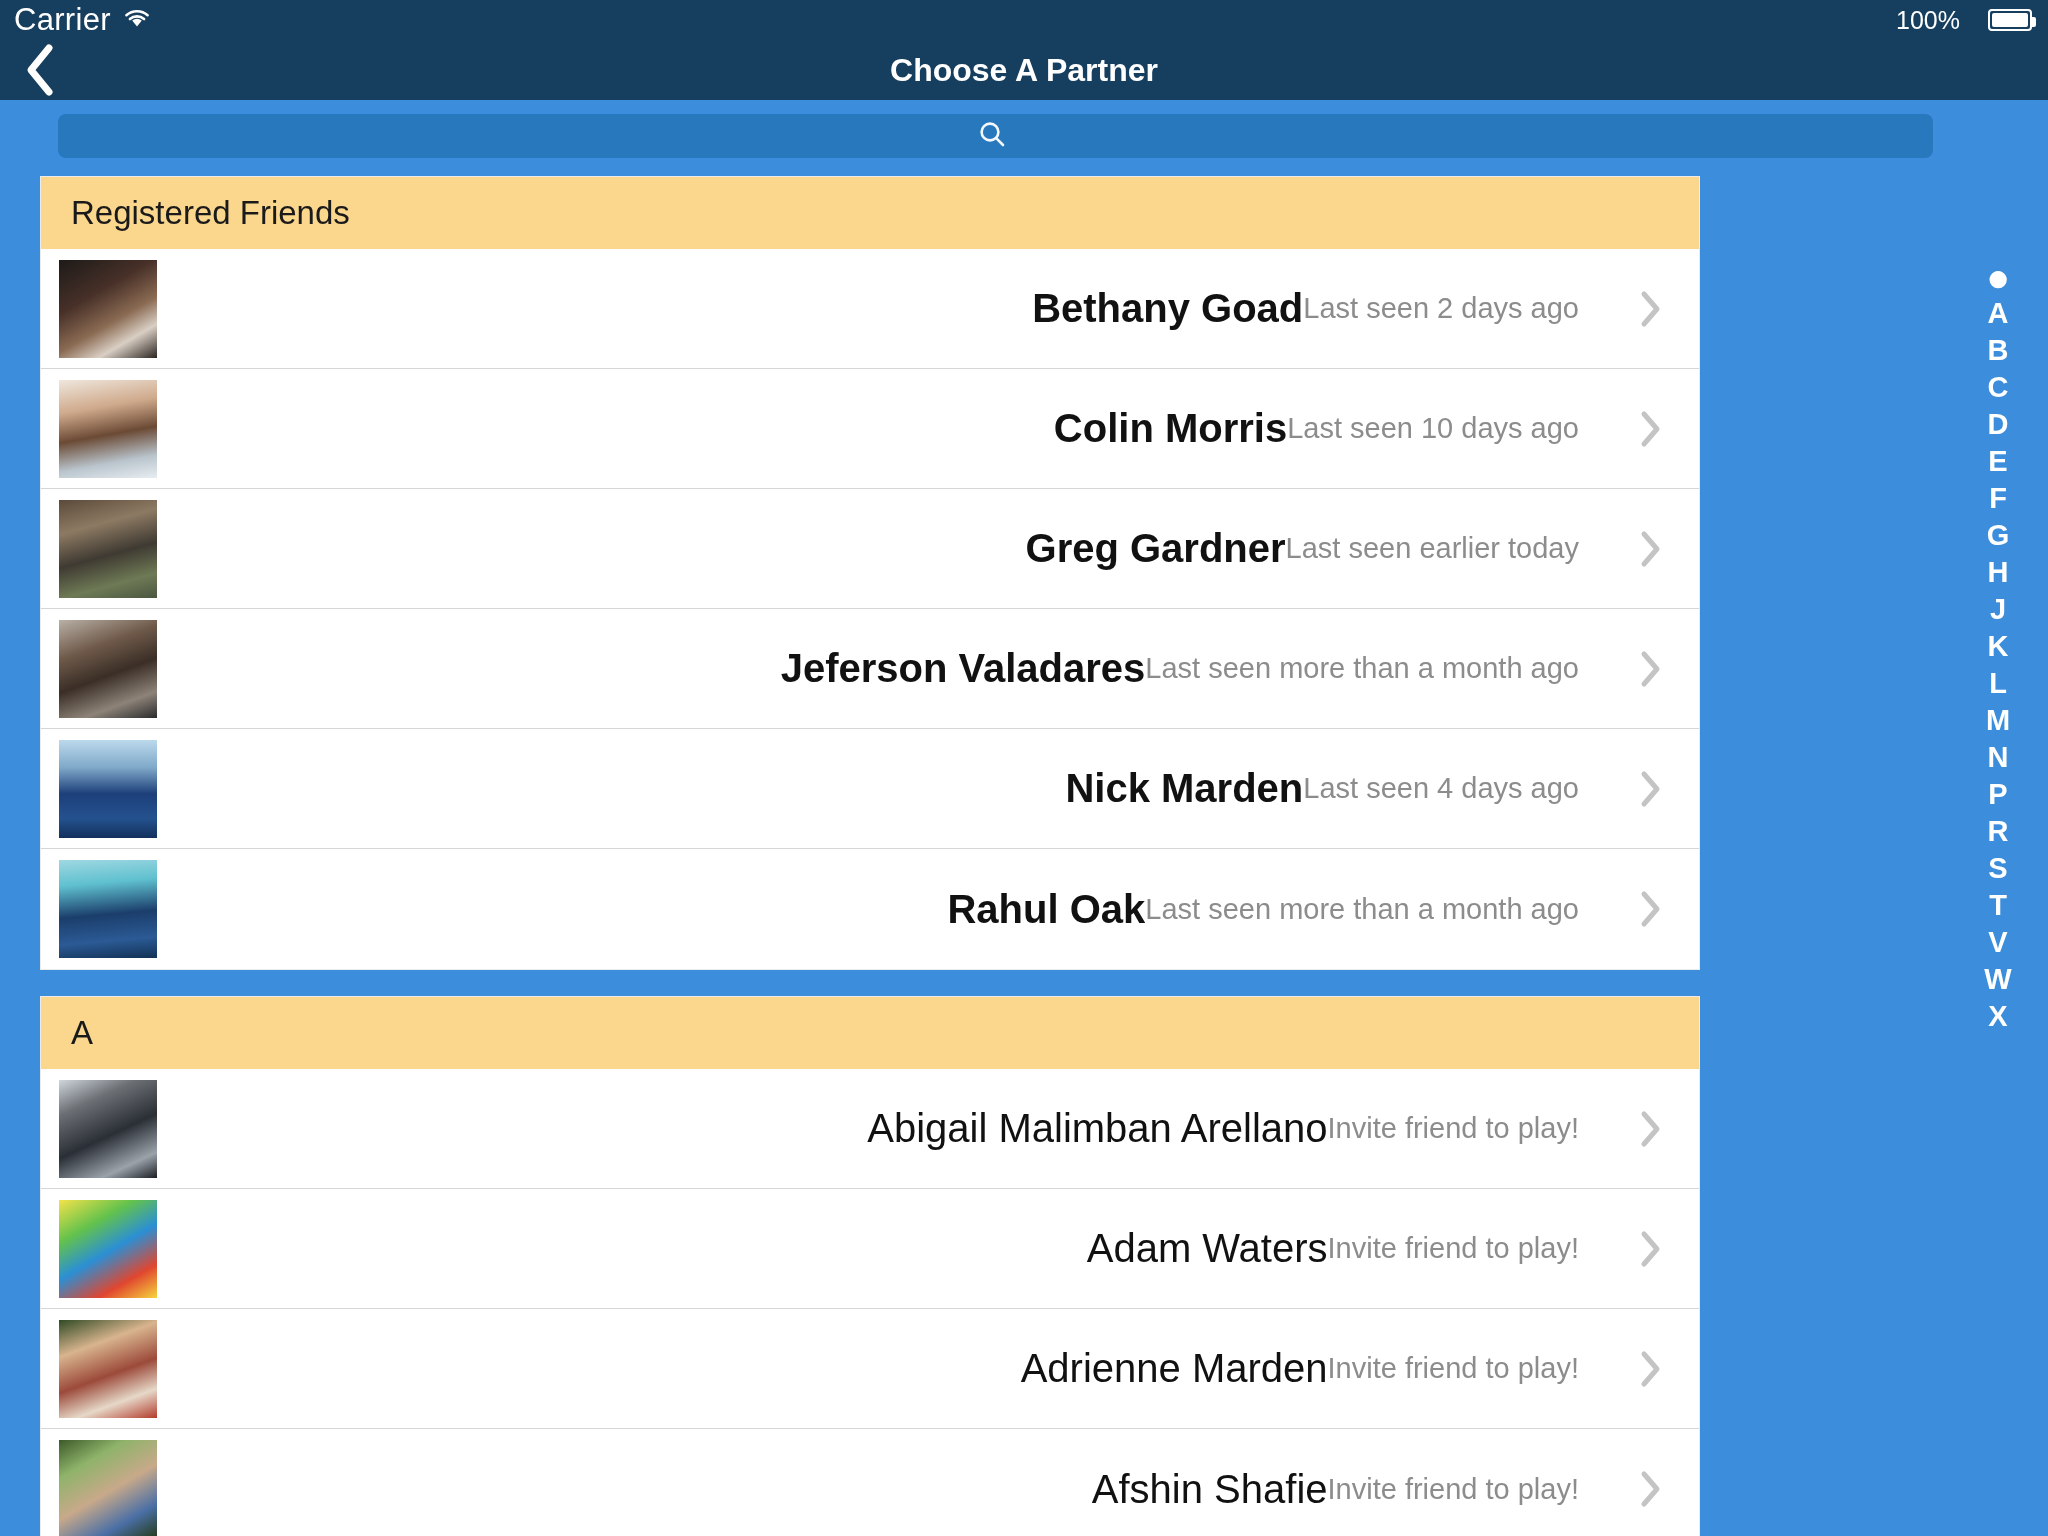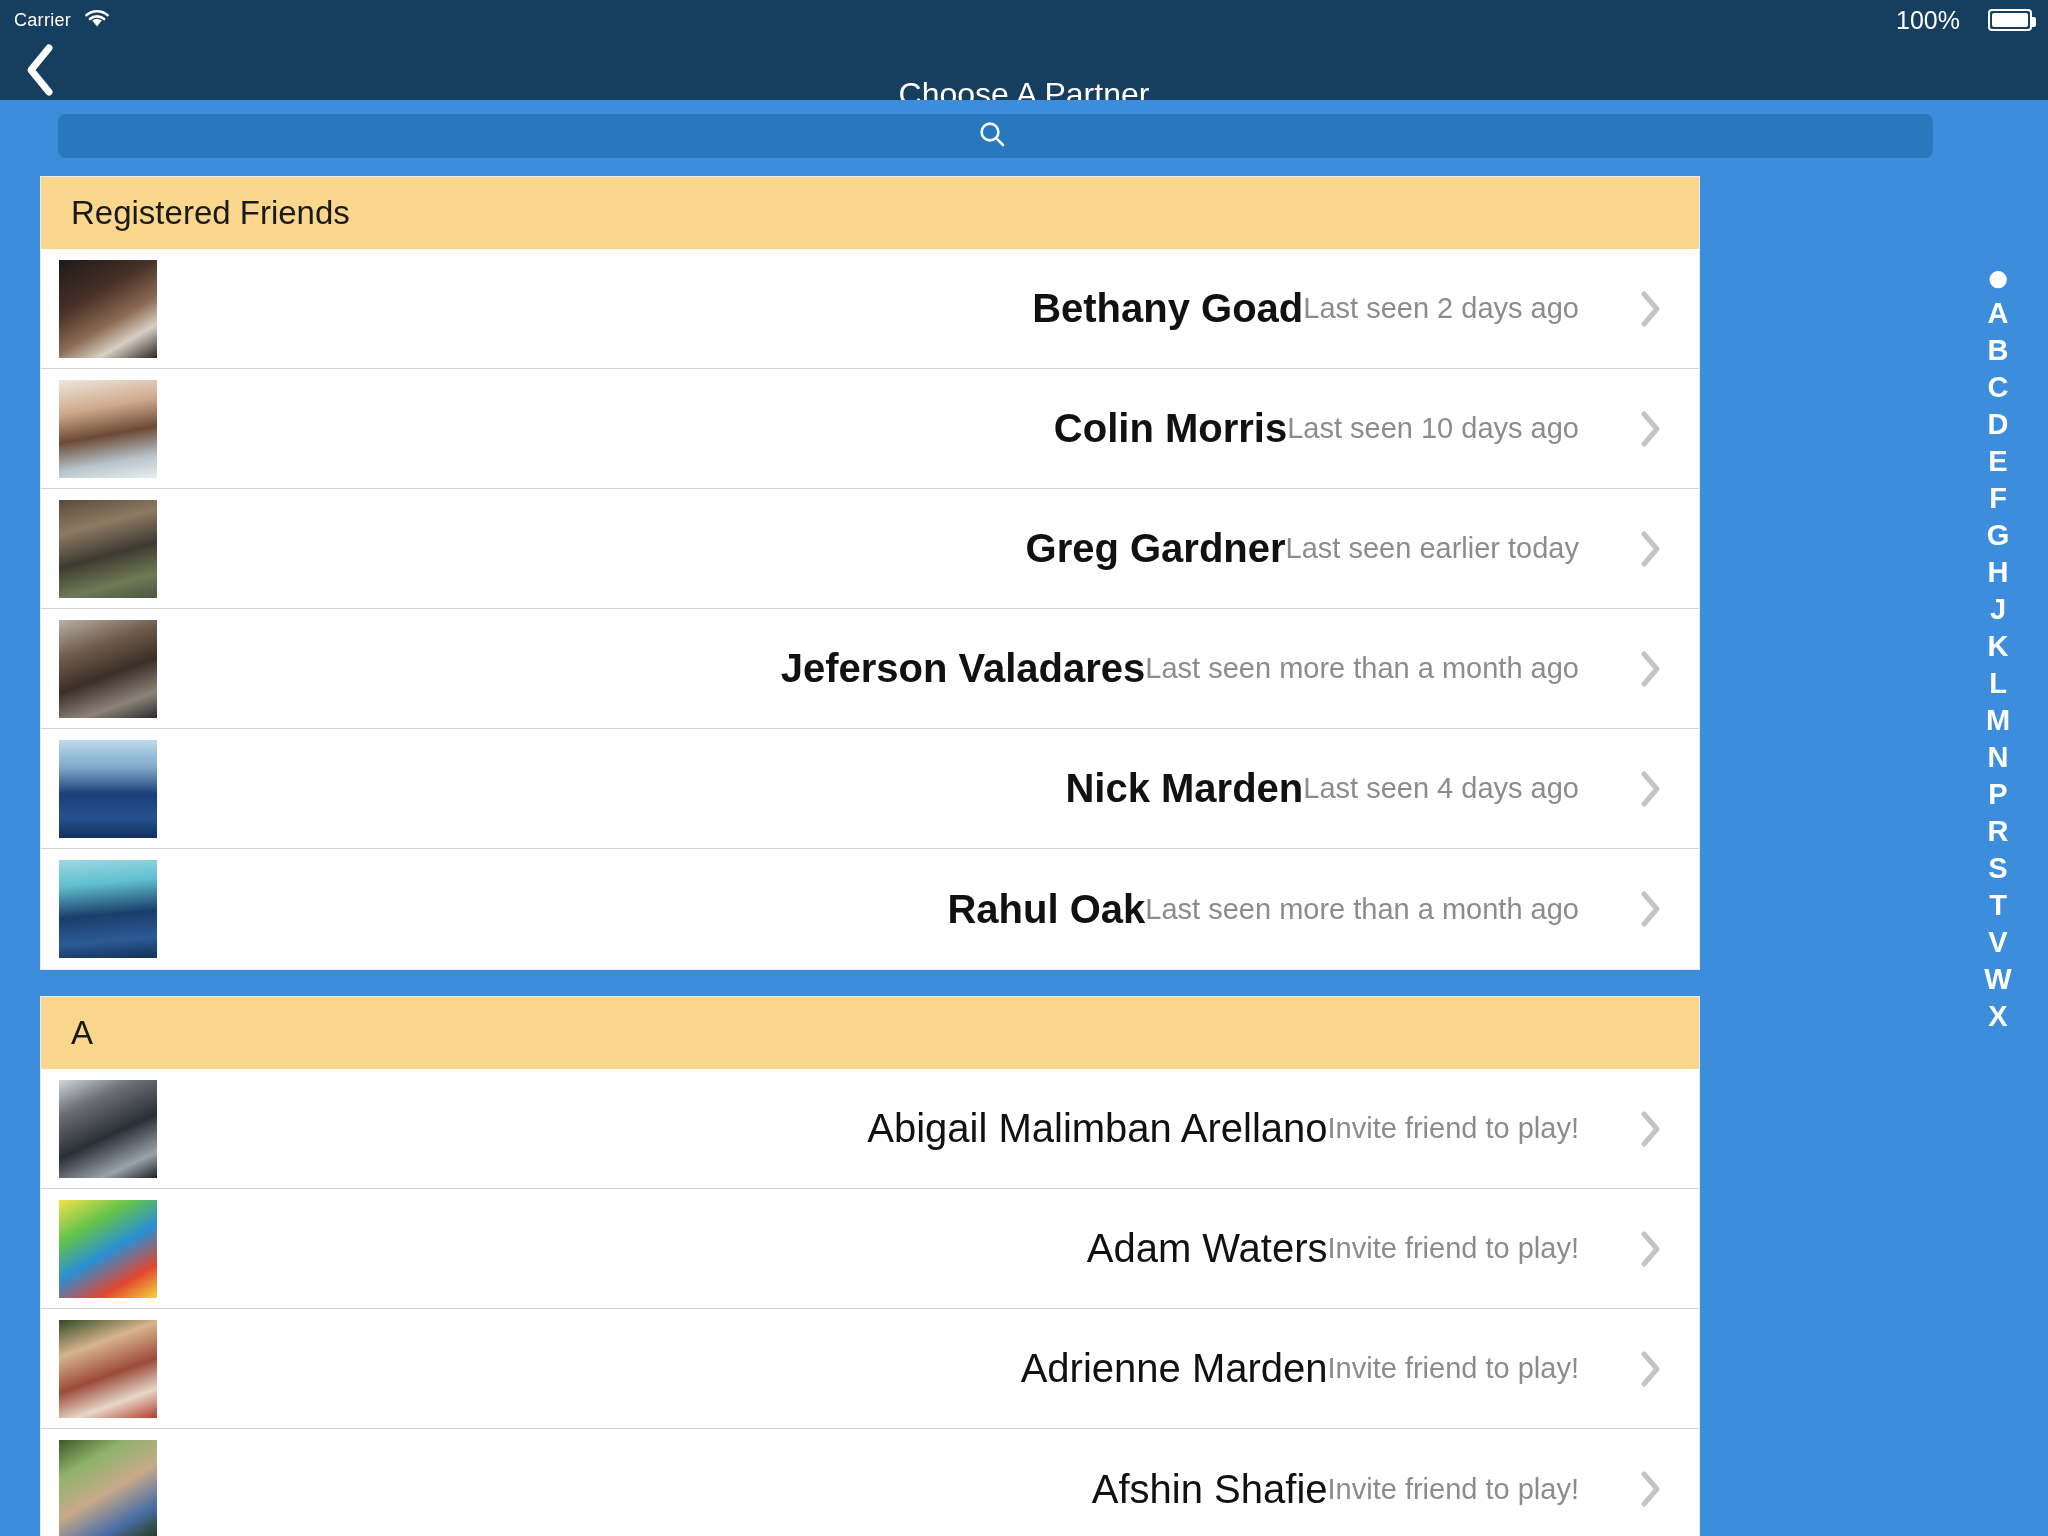--- a/index.html
+++ b/index.html
@@ -11,42 +11,42 @@
   }
   #app { position:relative; width:2048px; height:1536px; }
 
   
   .statusbar {
     position:absolute; top:0; left:0; width:2048px; height:40px;
     background:#163e5e; color:#fff;
     display:flex; align-items:center;
   }
   .sb-left { position:absolute; left:14px; display:flex; align-items:center; gap:12px; }
-  .sb-carrier { font-size:18px; letter-spacing:.3px; }
+  .sb-carrier { font-size:31px; letter-spacing:.3px; }
   .sb-center { position:absolute; left:0; width:100%; text-align:center; font-size:25px; font-weight:bold; }
   .sb-right { position:absolute; right:16px; display:flex; align-items:center; gap:28px; }
   .sb-batt-pct { font-size:25px; }
   .batt-shell {
     width:44px; height:22px; border:2px solid #fff; border-radius:4px;
     position:relative;
   }
   .batt-shell::after{
     content:""; position:absolute; right:-6px; top:6px;
     width:4px; height:10px; background:#fff; border-radius:0 2px 2px 0;
   }
   .batt-fill { position:absolute; left:2px; top:2px; bottom:2px; width:calc(100% - 4px); background:#fff; border-radius:2px; }
 
   
   .navbar {
     position:absolute; top:40px; left:0; width:2048px; height:60px;
     background:#163e5e;
   }
   .nav-title {
     position:absolute; left:0; width:100%; top:50%; transform:translateY(-50%);
-    text-align:center; color:#fff; font-size:32px; font-weight:normal;margin-top:24px;
+    text-align:center; color:#fff; font-size:32px; font-weight:bold;
   }
   .back-btn {
     position:absolute; left:14px; top:50%; transform:translateY(-50%);
     width:52px; height:52px; display:flex; align-items:center; justify-content:center;
     cursor:pointer;
   }
 
   
   .search-wrap {
     position:absolute; top:100px; left:0; width:2048px; height:68px;

